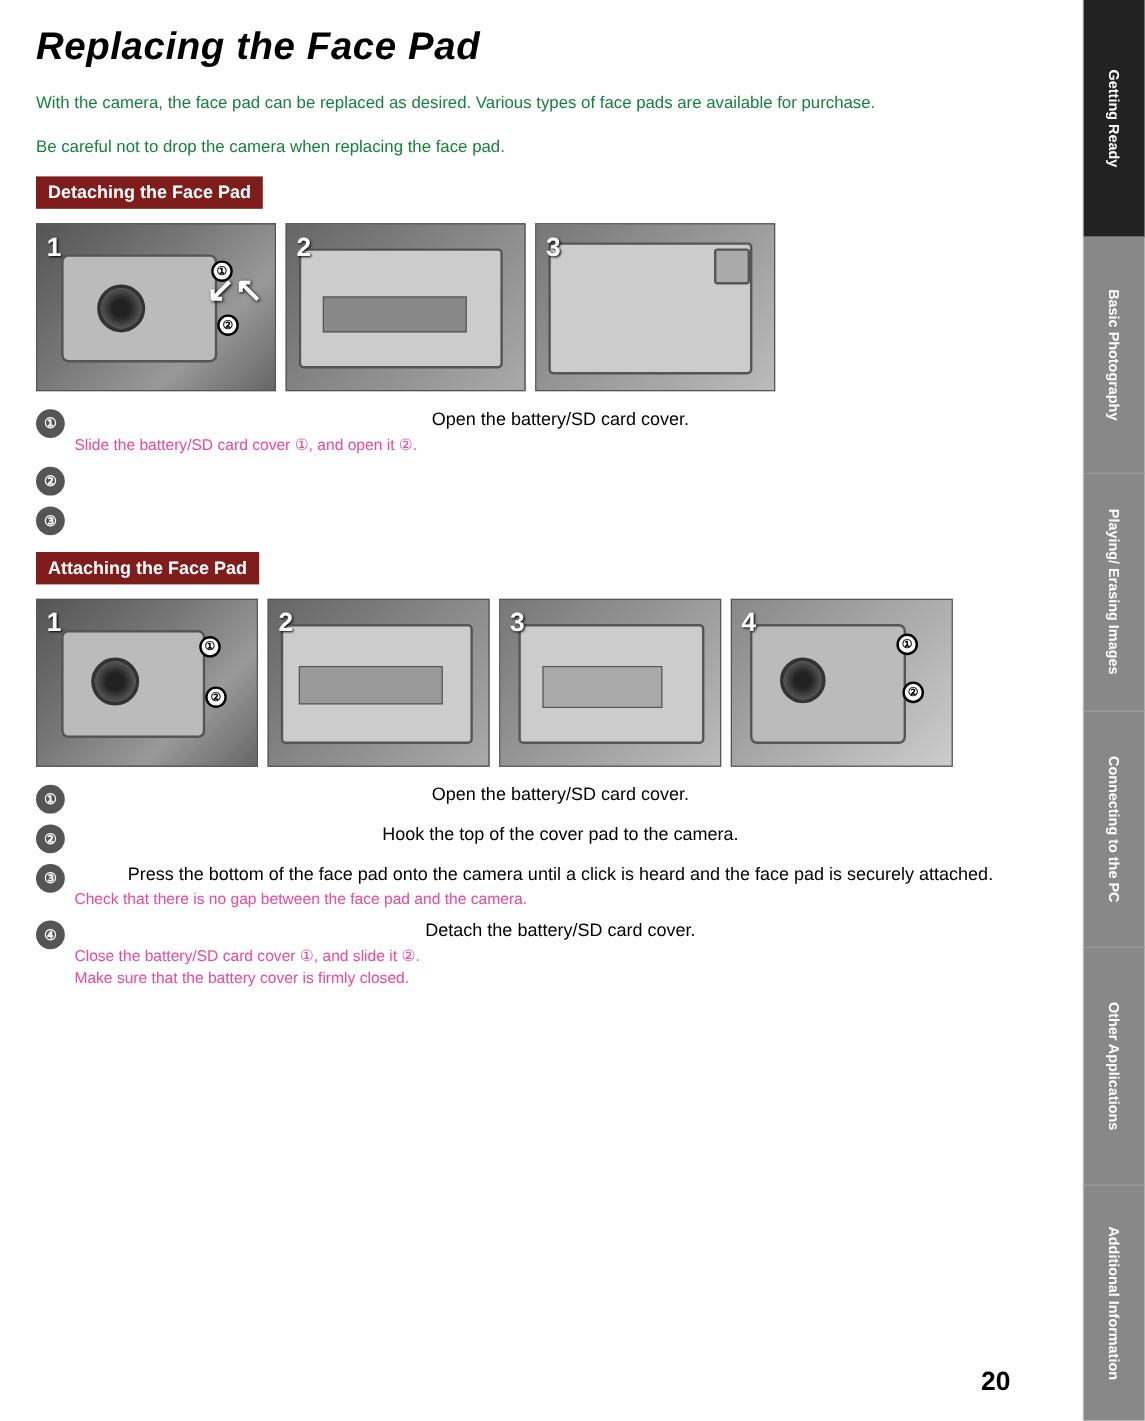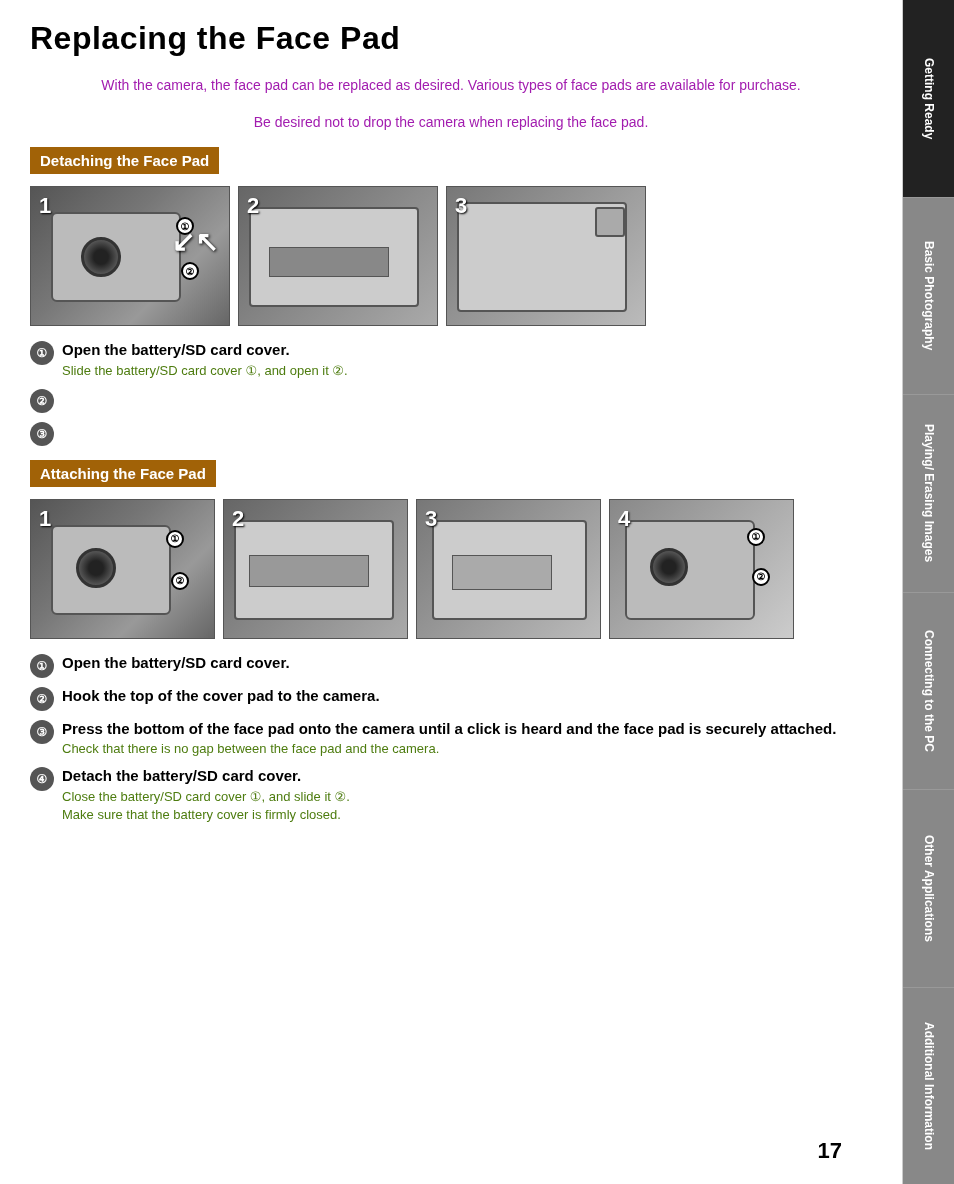--- a/index.html
+++ b/index.html
@@ -18,32 +18,32 @@
       background: #fff;
       position: relative;
     }
 
     .page-title {
       font-size: 32px;
       font-weight: 900;
       color: #000;
       margin-bottom: 18px;
       letter-spacing: 0.5px;
+      font-style: italic;
     }
 
     .intro-text {
       font-size: 14px;
-      color: #a21caf;
+      color: #15803d;
       line-height: 1.5;
       margin-bottom: 16px;
-      text-align: center;
     }
 
     .section-header {
-      background: #a16207;
+      background: #7f1d1d;
       color: #fff;
       font-size: 15px;
       font-weight: bold;
       padding: 5px 10px;
       margin-bottom: 12px;
       display: inline-block;
     }
 
     .images-row {
       display: flex;
@@ -123,29 +123,30 @@
       margin-top: 1px;
       flex-shrink: 0;
     }
 
     .step-text {
       flex: 1;
     }
 
     .step-bold {
       font-size: 15px;
-      font-weight: 700;
+      font-weight: 400;
       color: #000;
       display: block;
       line-height: 1.3;
+      text-align: center;
     }
 
     .step-sub {
       font-size: 13px;
-      color: #4d7c0f;
+      color: #ec4899;
       line-height: 1.4;
       display: block;
       margin-top: 2px;
     }
 
     .sidebar {
       width: 52px;
       display: flex;
       flex-direction: column;
       background: #fff;
@@ -212,21 +213,21 @@
     }
   </style>
 </head>
 <body>
 
 <div class="main-content">
 
   <h1 class="page-title">Replacing the Face Pad</h1>
 
   <p class="intro-text">With the camera, the face pad can be replaced as desired. Various types of face pads are available for purchase.</p>
-  <p class="intro-text" style="margin-bottom:14px;">Be desired not to drop the camera when replacing the face pad.</p>
+  <p class="intro-text" style="margin-bottom:14px;">Be careful not to drop the camera when replacing the face pad.</p>
 
   <div class="section-block">
     <div class="section-header">Detaching the Face Pad</div>
 
     <div class="images-row">
 
       <div class="img-placeholder img-detach-1">
         <span class="step-num">1</span>
         <div class="cam-sim">
           <div class="cam-body-rect" style="left:20px;top:25px;width:130px;height:90px;background:#bbb;border-radius:6px;"></div>
@@ -338,21 +339,21 @@
       <div class="step-item">
         <div class="step-circle">④</div>
         <div class="step-text">
           <span class="step-bold">Detach the battery/SD card cover.</span>
           <span class="step-sub">Close the battery/SD card cover ①, and slide it ②.<br>Make sure that the battery cover is firmly closed.</span>
         </div>
       </div>
     </div>
   </div>
 
-  <div class="page-number-area">17</div>
+  <div class="page-number-area">20</div>
 </div>
 
 <div class="sidebar">
   <div class="sidebar-tab active" style="background:#222;">
     <span>Getting Ready</span>
   </div>
   <div class="sidebar-tab inactive">
     <span>Basic Photography</span>
   </div>
   <div class="sidebar-tab inactive">

